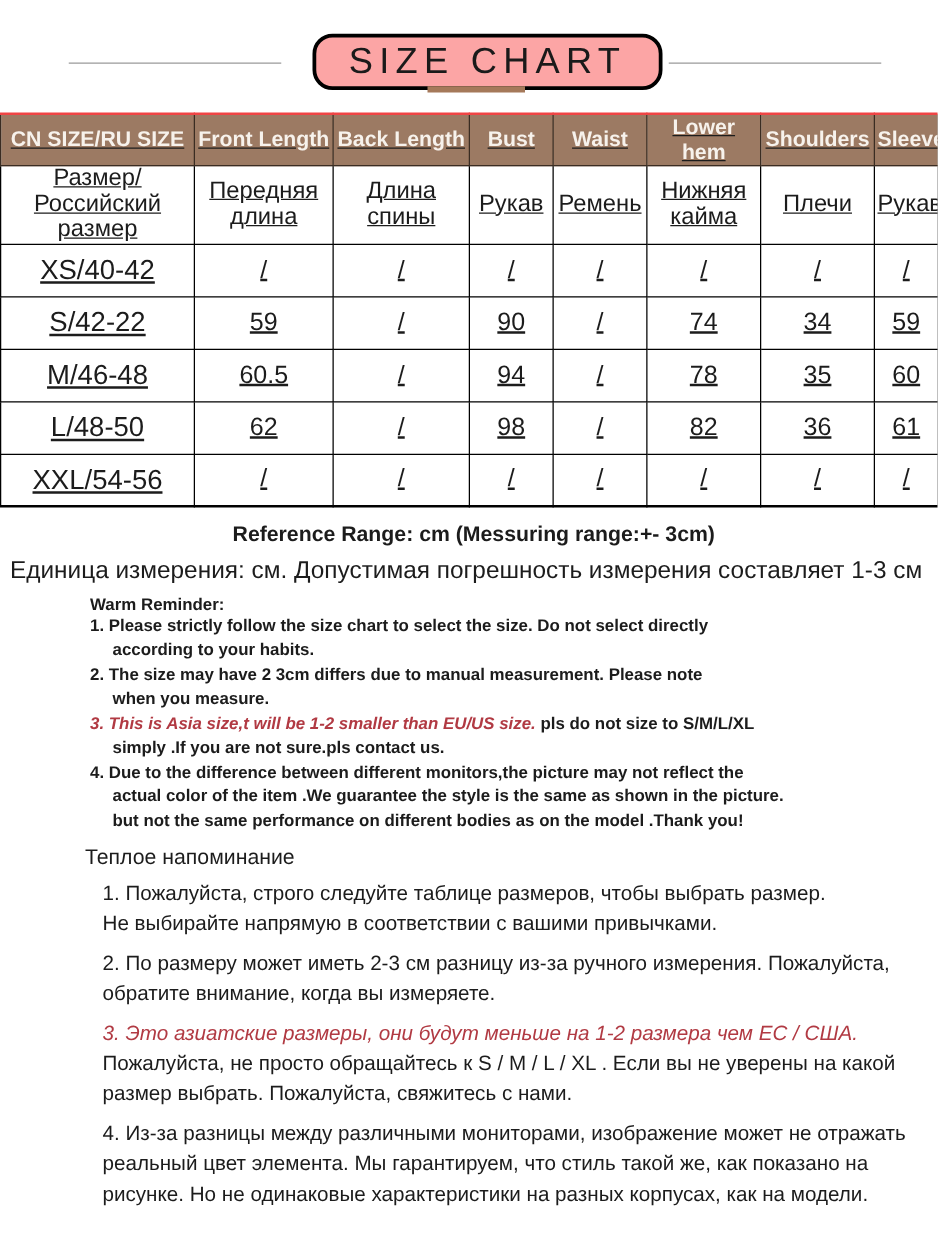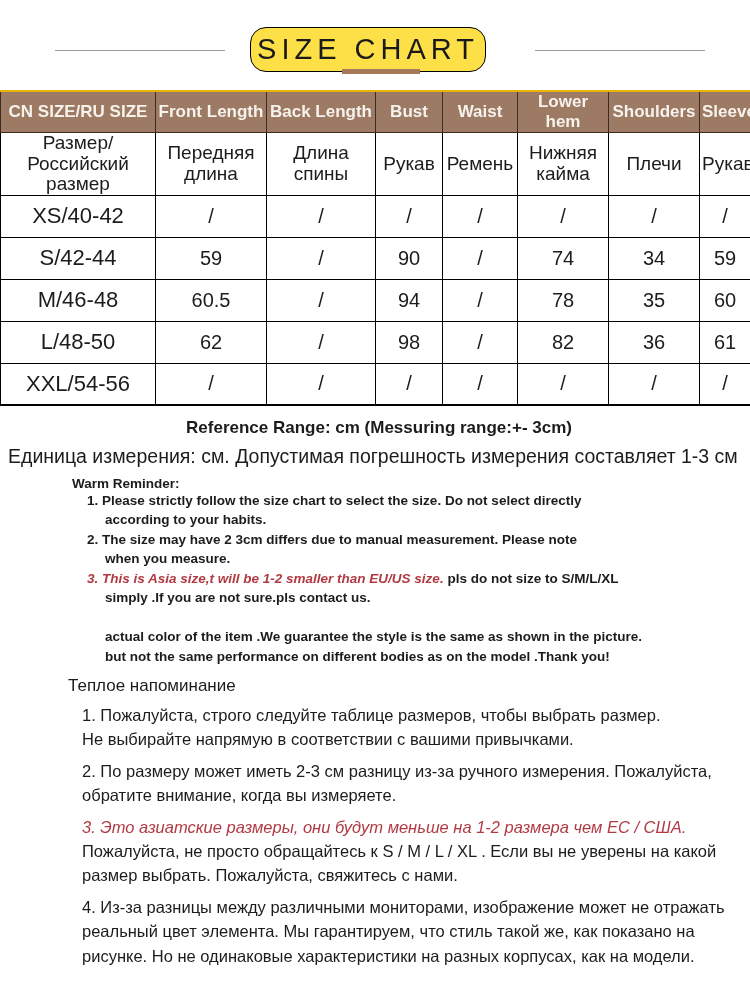--- a/index.html
+++ b/index.html
@@ -13,46 +13,46 @@
   body{
     width:750px;height:1000px;overflow:hidden;background:#ffffff;
     font-family:"Liberation Sans",sans-serif;color:var(--ink);
   }
   
   .header-band{position:relative;height:90px;}
   .deco-line{position:absolute;top:50px;border-top:1px solid #9a9a9a;height:0;}
   .deco-line.left{left:55px;width:170px;}
   .deco-line.right{left:535px;width:170px;}
   .title-box{
-    position:absolute;left:250px;top:27px;width:236px;height:45px;
-    border:1px solid #000000;border-radius:16px;background:#fde047;
+    position:absolute;left:250px;top:27px;width:280px;height:45px;
+    border:3px solid #000000;border-radius:16px;background:#fca5a5;
     display:flex;align-items:center;justify-content:center;
     font-size:29px;letter-spacing:5px;color:#1a1a1a;
   }
   .title-underline{position:absolute;left:342px;top:69px;width:78px;height:5px;background:var(--accent);}
   
   table.size-table{width:750px;border-collapse:collapse;table-layout:fixed;}
   .size-table th,.size-table td{
     border:1px solid #000;text-align:center;vertical-align:middle;padding:0 2px;
   }
-  .size-table{border-top:2px solid #eab308;border-bottom:2px solid #000;}
+  .size-table{border-top:2px solid #ef4444;border-bottom:2px solid #000;text-decoration:underline;}
   tr.hdr-en th{
     background:var(--header-bg);color:#f7f2ec;font-size:17px;font-weight:600;
     height:38px;border-color:#3a2c22;
   }
   tr.hdr-ru td{height:52px;font-size:19px;line-height:1.08;font-weight:400;}
   tbody.data td{height:42px;font-size:20px;}
   tbody.data td.size-col{font-size:22px;margin-top:12px;}
   
   .ref-en{margin:12px 0 0 8px;font-size:17px;font-weight:bold;text-align:center;}
   .ref-ru{margin:7px 0 0 8px;font-size:19.5px;}
   
   .warm-en{margin:8px 0 0 72px;}
   .warm-en-heading{font-size:13.5px;font-weight:bold;}
-  .warm-en-items{margin-left:15px;font-size:13.5px;font-weight:bold;line-height:1.44;}
+  .warm-en-items{font-size:13.5px;font-weight:bold;line-height:1.44;}
   .warm-en-items .note-item{padding-left:18px;text-indent:-18px;}
   
   .warm-ru{margin:10px 0 0 68px;}
   .warm-ru-heading{font-size:17px;}
   .warm-ru-items{margin-left:14px;font-size:16.5px;line-height:1.48;}
   .warm-ru-items .note-item{margin-top:7px;}
   .red{color:var(--alert);font-style:italic;}
 </style>
 </head>
 <body>
@@ -102,21 +102,21 @@
         <td class="size-col">XS/40-42</td>
         <td>/</td>
         <td>/</td>
         <td>/</td>
         <td>/</td>
         <td>/</td>
         <td>/</td>
         <td>/</td>
       </tr>
       <tr>
-        <td class="size-col">S/42-44</td>
+        <td class="size-col">S/42-22</td>
         <td>59</td>
         <td>/</td>
         <td>90</td>
         <td>/</td>
         <td>74</td>
         <td>34</td>
         <td>59</td>
       </tr>
       <tr>
         <td class="size-col">M/46-48</td>
@@ -153,21 +153,21 @@
 
 <div class="ref-en">Reference Range: cm (Messuring range:+- 3cm)</div>
 <div class="ref-ru">Единица измерения: см. Допустимая погрешность измерения составляет 1-3 см</div>
 
 <div class="warm-en">
   <div class="warm-en-heading">Warm Reminder:</div>
   <div class="warm-en-items">
       <div class="note-item"><span>1. Please strictly follow the size chart to select the size. Do not select directly</span><br><span>according to your habits.</span></div>
       <div class="note-item"><span>2. The size may have 2 3cm differs due to manual measurement. Please note</span><br><span>when you measure.</span></div>
       <div class="note-item"><span class="red">3. This is Asia size,t will be 1-2 smaller than EU/US size.</span><span> pls do not size to S/M/L/XL</span><br><span>simply .If you are not sure.pls contact us.</span></div>
-      <div class="note-item"><br><span>actual color of the item .We guarantee the style is the same as shown in the picture.</span><br><span>but not the same performance on different bodies as on the model .Thank you!</span></div>
+      <div class="note-item"><span>4. Due to the difference between different monitors,the picture may not reflect the</span><br><span>actual color of the item .We guarantee the style is the same as shown in the picture.</span><br><span>but not the same performance on different bodies as on the model .Thank you!</span></div>
     </div>
 </div>
 
 <div class="warm-ru">
   <div class="warm-ru-heading">Теплое напоминание</div>
   <div class="warm-ru-items">
       <div class="note-item"><span>1. Пожалуйста, строго следуйте таблице размеров, чтобы выбрать размер.</span><br><span>Не выбирайте напрямую в соответствии с вашими привычками.</span></div>
       <div class="note-item"><span>2. По размеру может иметь 2-3 см разницу из-за ручного измерения. Пожалуйста,</span><br><span>обратите внимание, когда вы измеряете.</span></div>
       <div class="note-item"><span class="red">3. Это азиатские размеры, они будут меньше на 1-2 размера чем ЕС / США.</span><br><span>Пожалуйста, не просто обращайтесь к S / M / L / XL . Если вы не уверены на какой</span><br><span>размер выбрать. Пожалуйста, свяжитесь с нами.</span></div>
       <div class="note-item"><span>4. Из-за разницы между различными мониторами, изображение может не отражать</span><br><span>реальный цвет элемента. Мы гарантируем, что стиль такой же, как показано на</span><br><span>рисунке. Но не одинаковые характеристики на разных корпусах, как на модели.</span><br></div>

